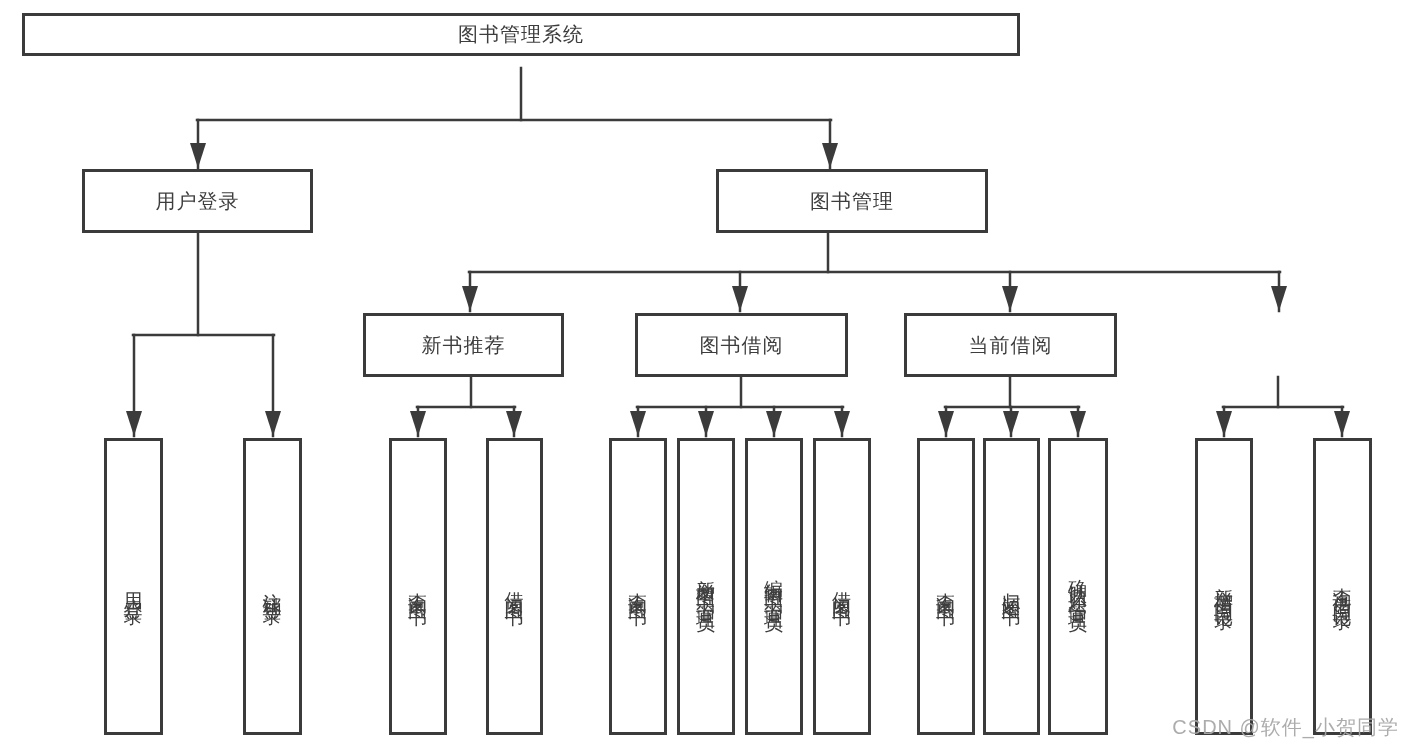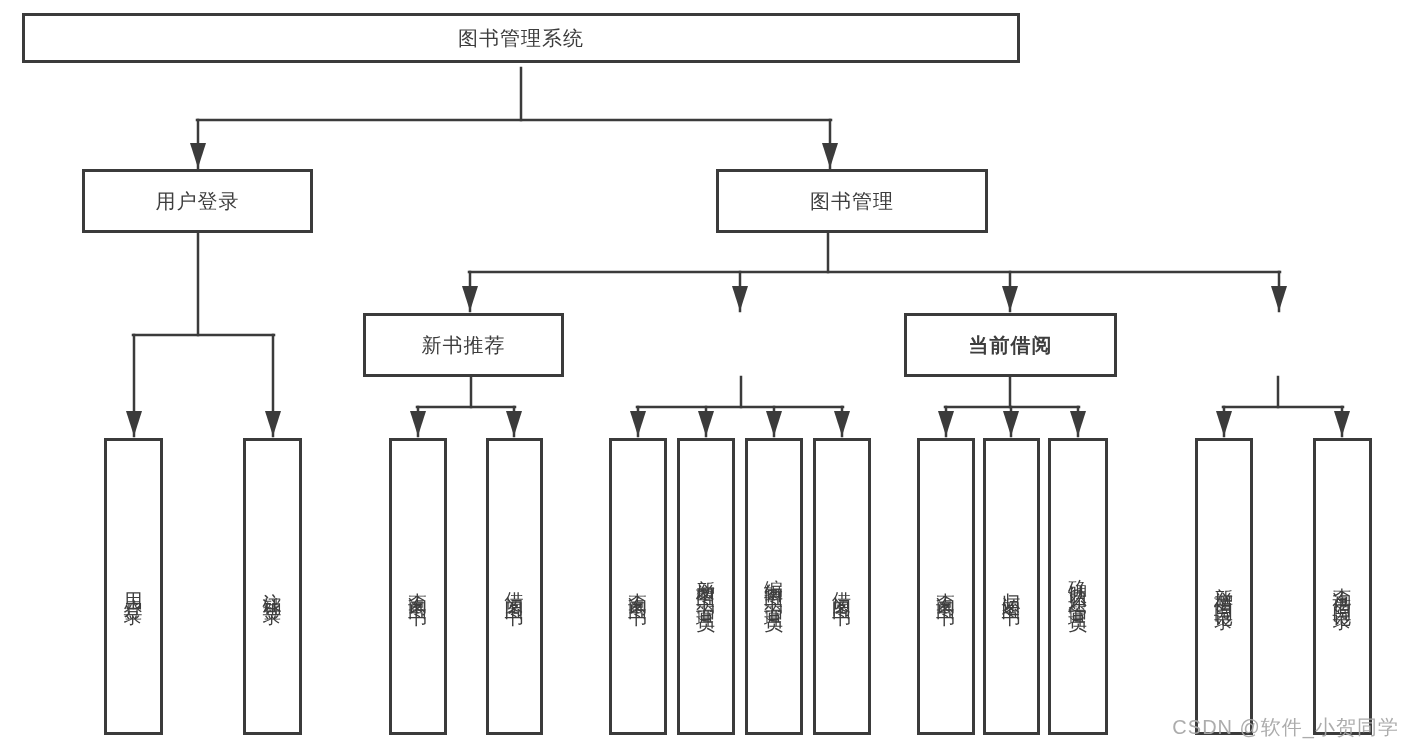--- a/index.html
+++ b/index.html
@@ -50,26 +50,26 @@
     right: 6px;
     bottom: 6px;
     font-size: 20px;
     color: rgba(168,168,168,0.95);
     letter-spacing: 1px;
     z-index: 3;
     white-space: nowrap;
     margin-top: 12px;
   }
   
-  #n-root            { left: 22px;  top: 13px;  width: 998px; height: 50px; }
+  #n-root            { left: 22px;  top: 13px;  width: 998px; height: 43px; }
   #n-user-login      { left: 82px;  top: 169px; width: 231px; height: 64px; }
   #n-book-mgmt       { left: 716px; top: 169px; width: 272px; height: 64px; }
   #n-new-book-rec    { left: 363px; top: 313px; width: 201px; height: 64px; text-align: right; }
   #n-book-borrow     { left: 635px; top: 313px; width: 213px; height: 64px; }
-  #n-current-borrow  { left: 904px; top: 313px; width: 213px; height: 64px; font-weight: bold; }
+  #n-current-borrow  { left: 904px; top: 313px; width: 213px; height: 64px; }
   #n-borrow-record   { left: 1172px;top: 313px; width: 213px; height: 64px; }
   .vbox { top: 438px; height: 297px; }
   #n-leaf-user-login     { left: 104px;  width: 59px; }
   #n-leaf-logout         { left: 243px;  width: 59px; }
   #n-leaf-query-book-1   { left: 389px;  width: 58px; }
   #n-leaf-borrow-book-1  { left: 486px;  width: 57px; }
   #n-leaf-query-book-2   { left: 609px;  width: 58px; }
   #n-leaf-add-book       { left: 677px;  width: 58px; }
   #n-leaf-edit-book      { left: 745px;  width: 58px; }
   #n-leaf-borrow-book-2  { left: 813px;  width: 58px; }
@@ -133,20 +133,21 @@
       <line x1="1342" y1="407" x2="1342" y2="436" marker-end="url(#arw)"></line>
     </g>
   </svg>
 
   <div class="node hbox" id="n-root">图书管理系统</div>
 
   <div class="node hbox" id="n-user-login">用户登录</div>
   <div class="node hbox" id="n-book-mgmt">图书管理</div>
 
   <div class="node hbox" id="n-new-book-rec">新书推荐</div>
+  <div class="node hbox" id="n-book-borrow">图书借阅</div>
   <div class="node hbox" id="n-current-borrow">当前借阅</div>
 
   <div class="node vbox" id="n-leaf-user-login">
     <span class="vtext">用户登录</span>
   </div>
   <div class="node vbox" id="n-leaf-logout">
     <span class="vtext">注销登录</span>
   </div>
   <div class="node vbox" id="n-leaf-query-book-1">
     <span class="vtext">查询图书</span>

